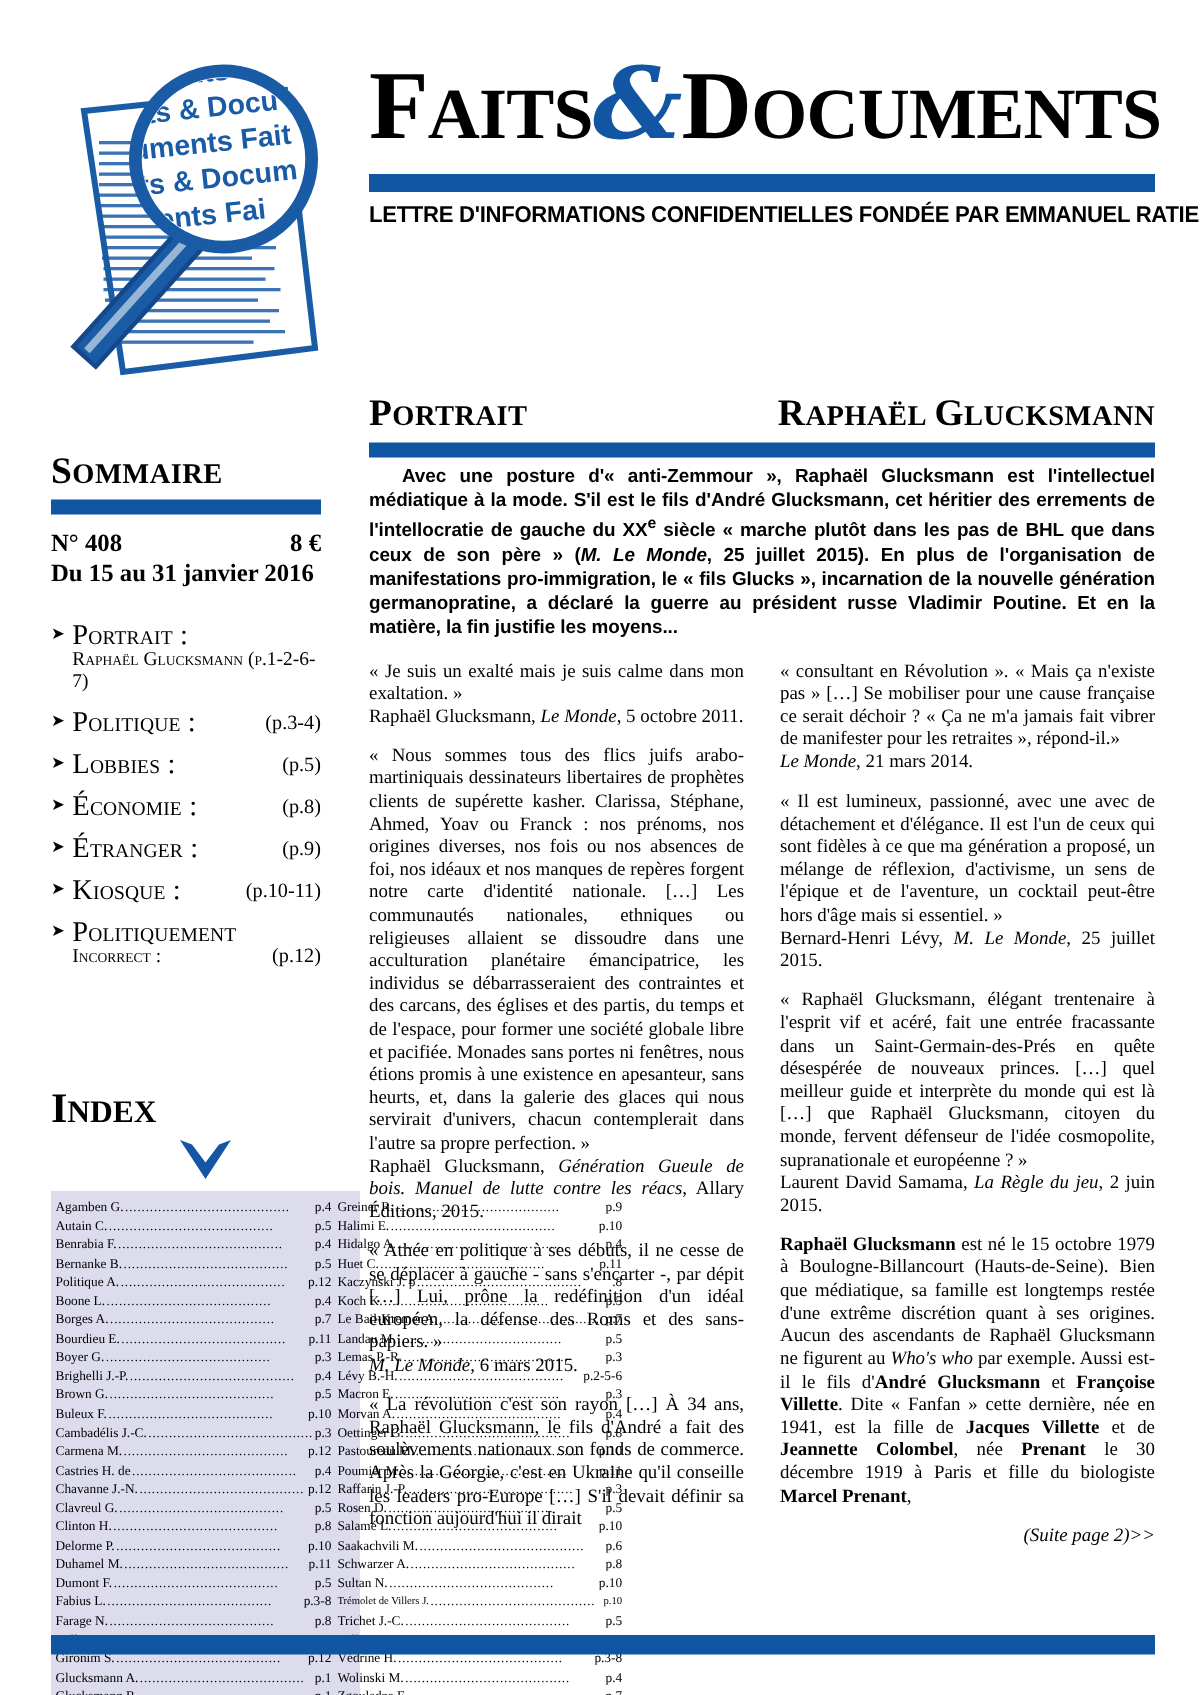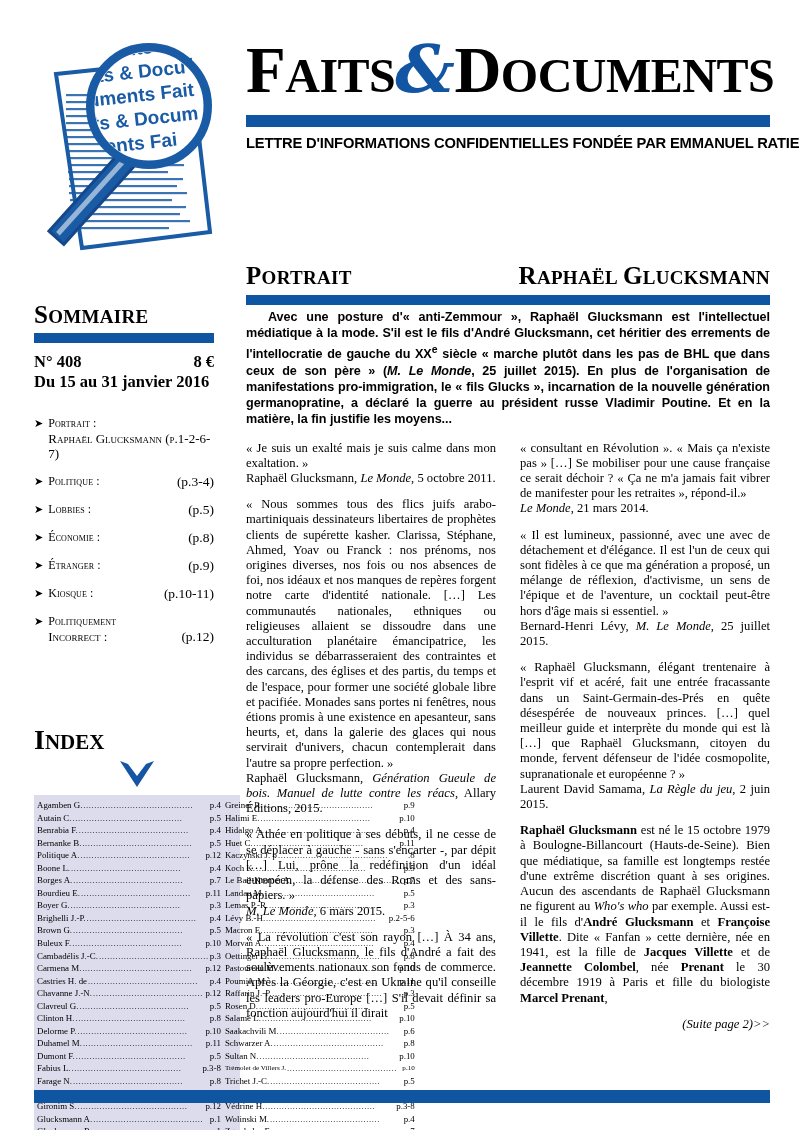--- a/index.html
+++ b/index.html
@@ -57,21 +57,21 @@
   .issue{margin-top:9px;font-size:16.5px;font-weight:700;line-height:20px;}
   .issue-row{display:flex;justify-content:space-between;}
 
   .toc{margin-top:24px;}
   .toc-item{display:flex;align-items:flex-start;margin-bottom:13px;font-size:12.5px;}
   .arrow{color:#000;font-size:11px;line-height:14px;margin-right:5px;flex:0 0 auto;}
   .toc-body{flex:1 1 auto;}
   .toc-line{display:flex;justify-content:space-between;line-height:15px;}
   .toc-label{
     font-variant:small-caps;
-    font-size:12px;
+    font-size:19px;
     letter-spacing:0.1px;
   }
   .toc-sub{
     font-variant:small-caps;
     font-size:13px;
     display:block;
   }
   .toc-page{font-size:13.5px;}
 
   

